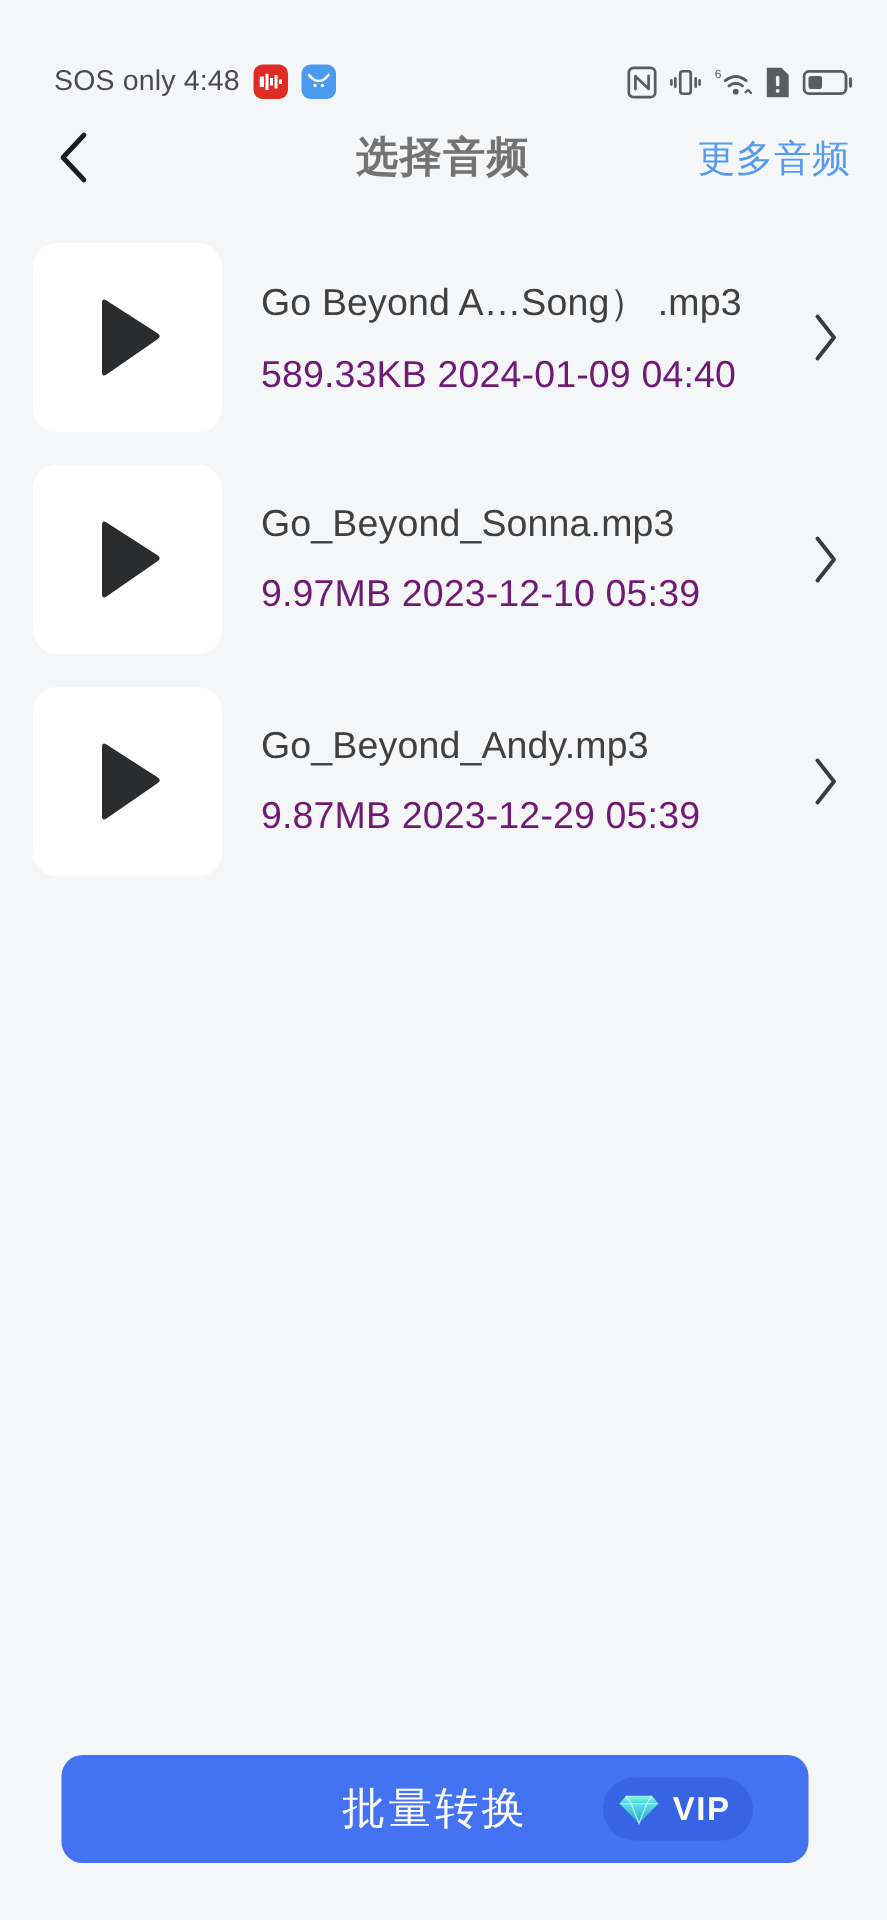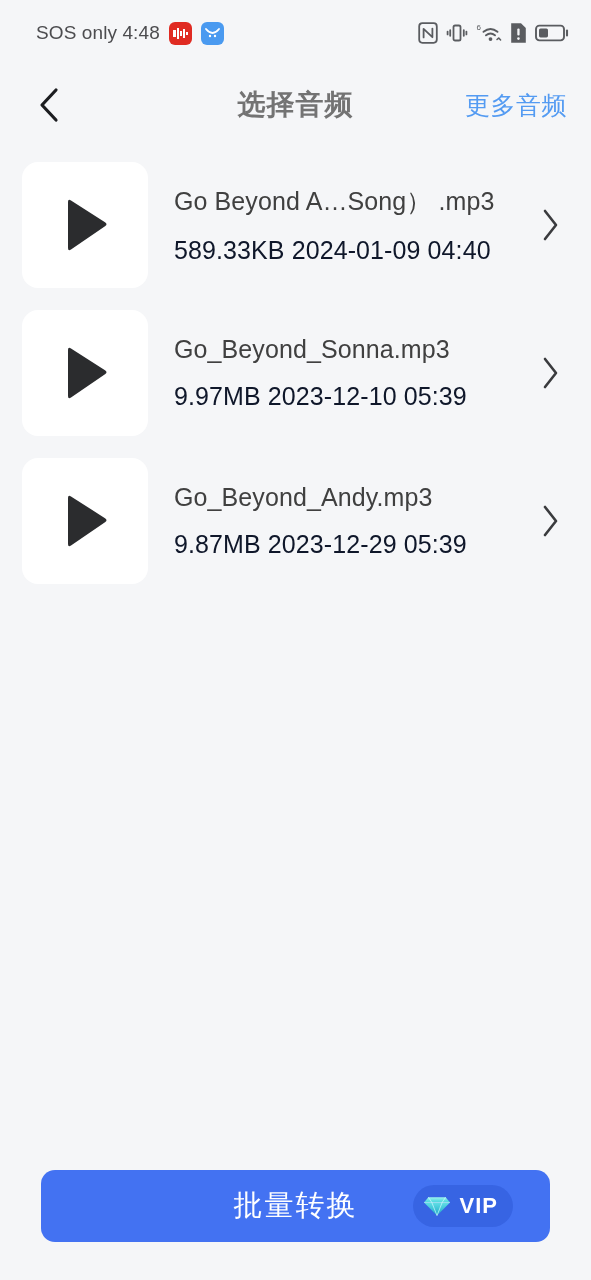--- a/index.html
+++ b/index.html
@@ -14,21 +14,21 @@
     font-family: "Liberation Sans", "DejaVu Sans", sans-serif;
     -webkit-font-smoothing: antialiased;
     overflow: hidden;
     position: relative;
   }
 
   
   .status-bar {
     height: 66px;
     display: flex;
-    align-items: center;
+    align-items: flex-end;
     justify-content: space-between;
     padding: 0 22px 0 36px;
   }
   .status-left {
     display: flex;
     align-items: center;
     gap: 9px;
   }
   .status-carrier {
     font-size: 19px;
@@ -130,39 +130,39 @@
   .row-name {
     font-size: 25px;
     color: #404040;
     letter-spacing: 0.1px;
     white-space: nowrap;
     overflow: hidden;
     text-overflow: clip;
   }
   .row-meta {
     font-size: 25px;
-    color: #0f172a;
+    color: #701a75;
     letter-spacing: 0.1px;
     white-space: nowrap;
   }
   .chevron {
     width: 34px;
     height: 34px;
     flex: 0 0 auto;
     display: flex;
     align-items: center;
     justify-content: center;
     margin-left: 6px;
   }
 
   
   .cta-wrap {
     position: absolute;
     left: 0;
-    right: 0;
+    right: 11px;
     bottom: 38px;
     padding: 0 41px;
   }
   .cta-button {
     height: 72px;
     border-radius: 14px;
     background: #4372f2;
     display: flex;
     align-items: center;
     justify-content: center;

